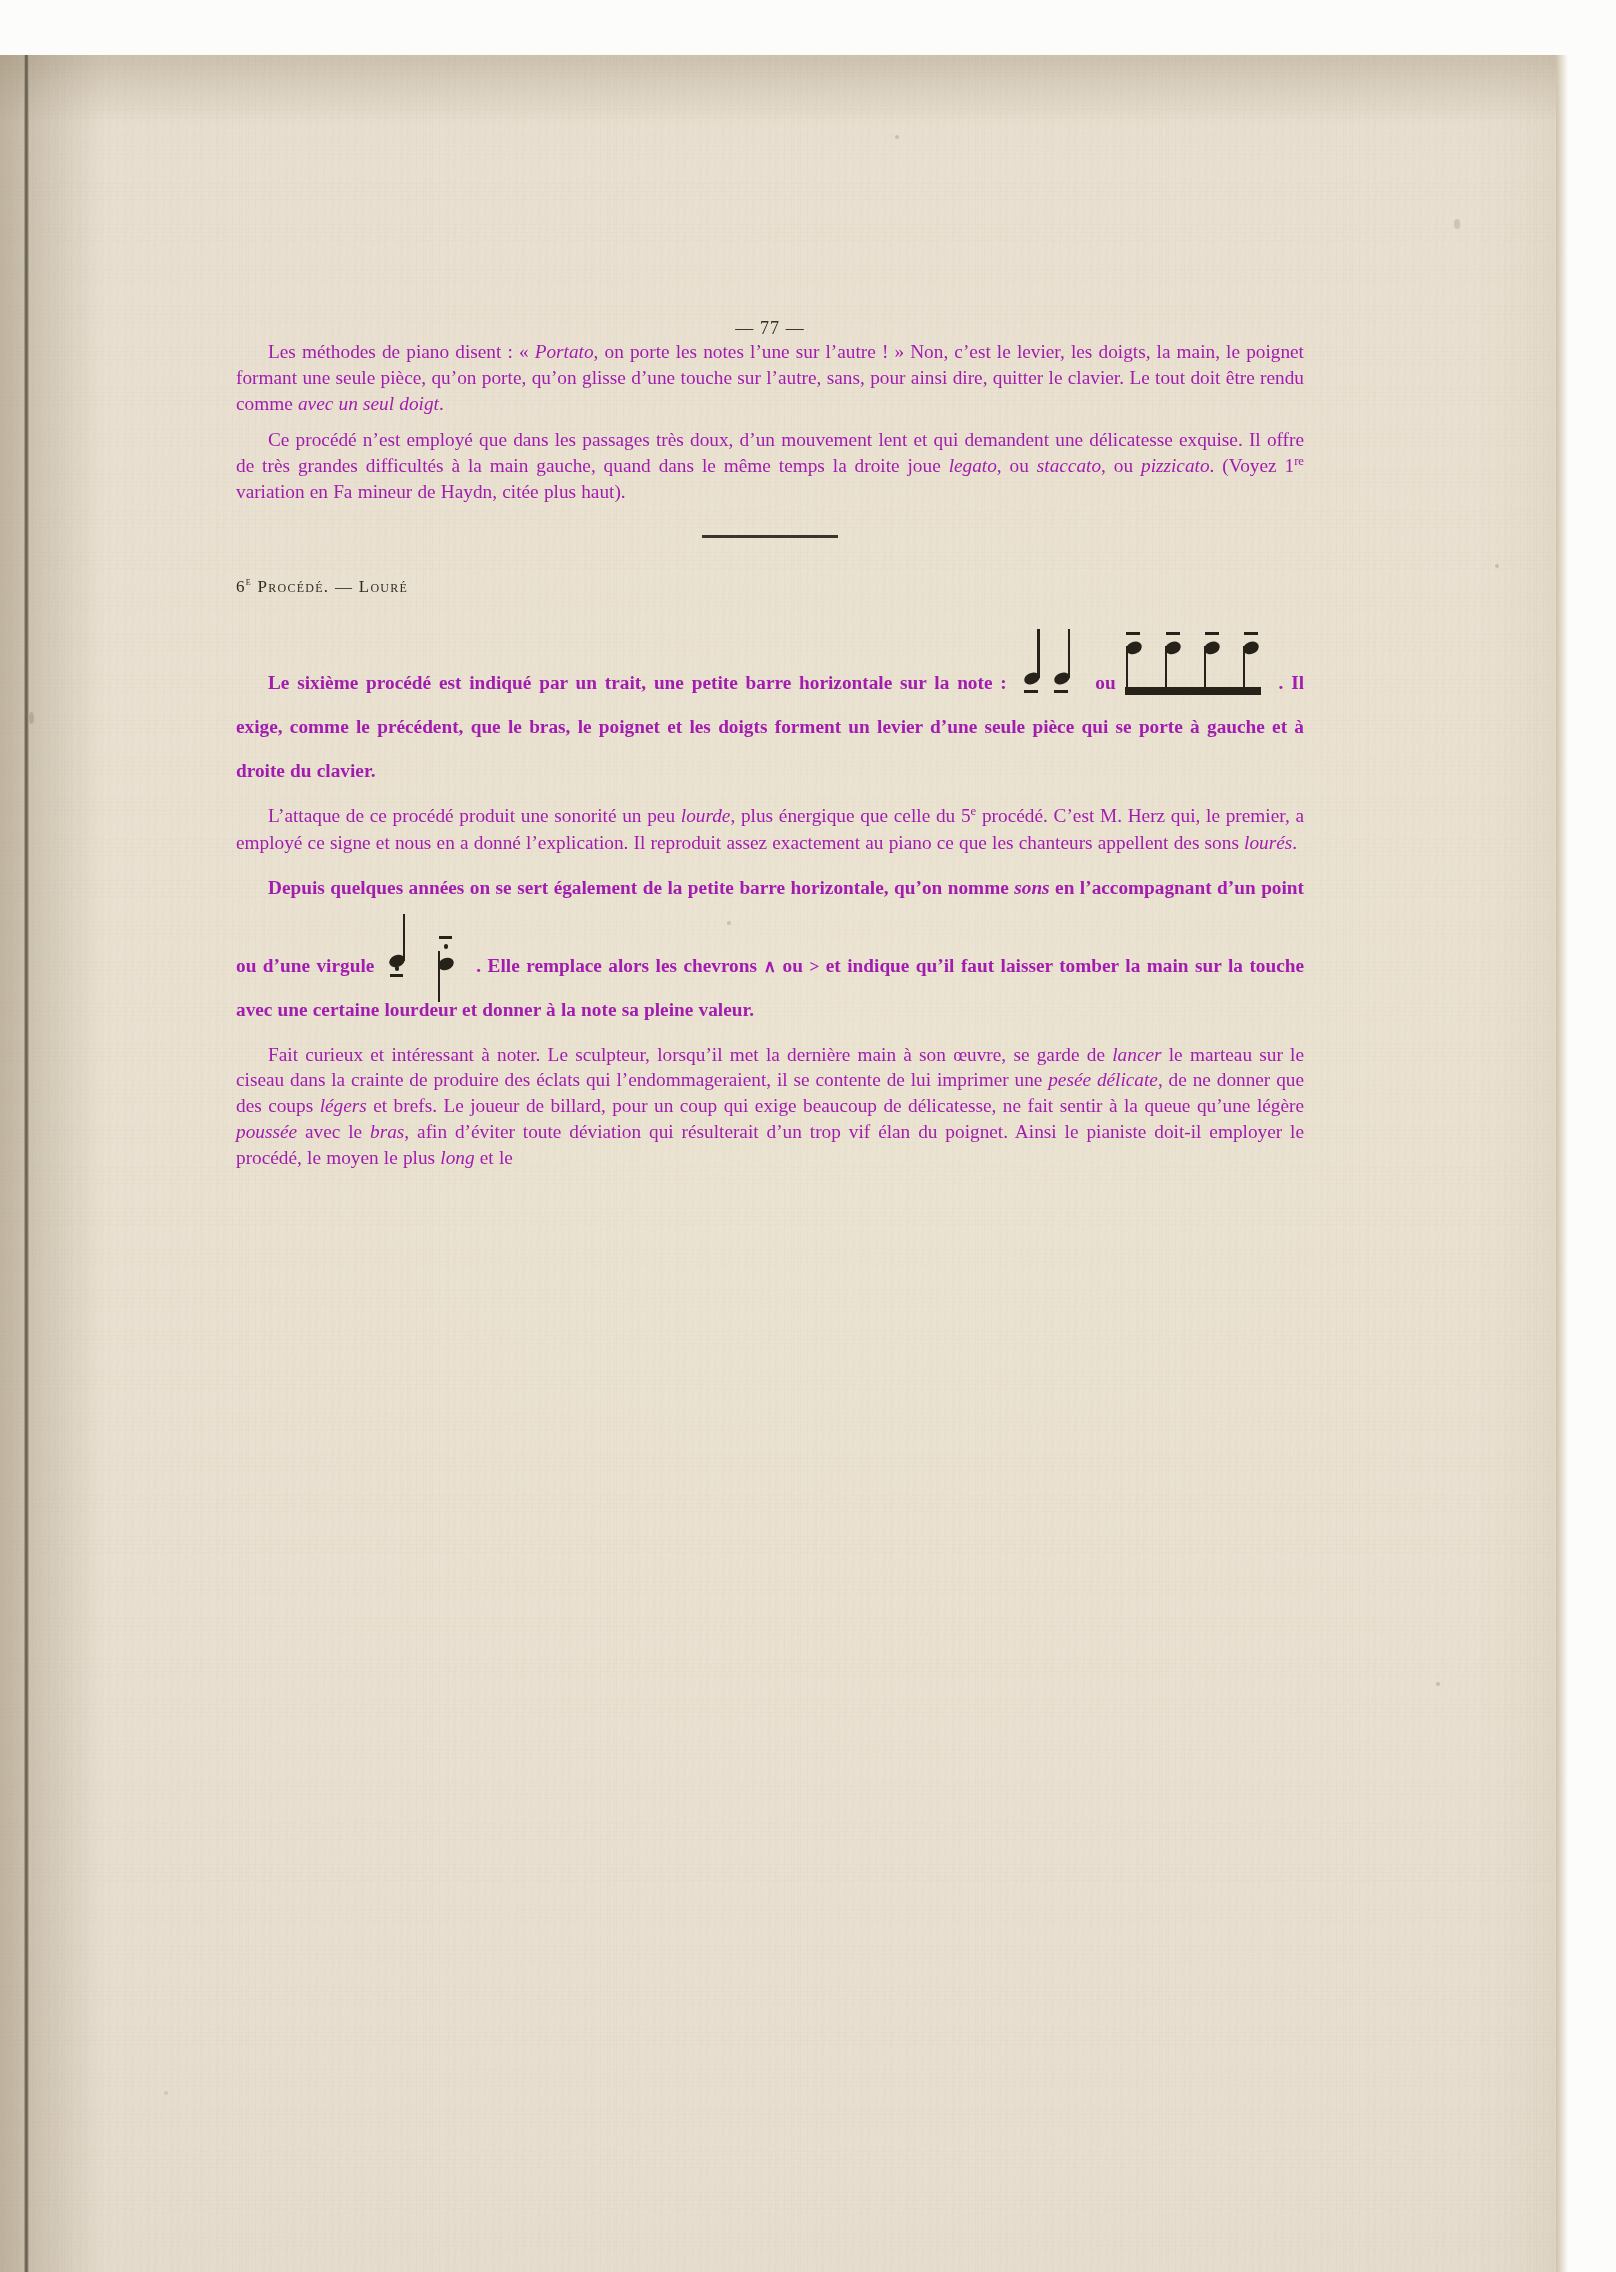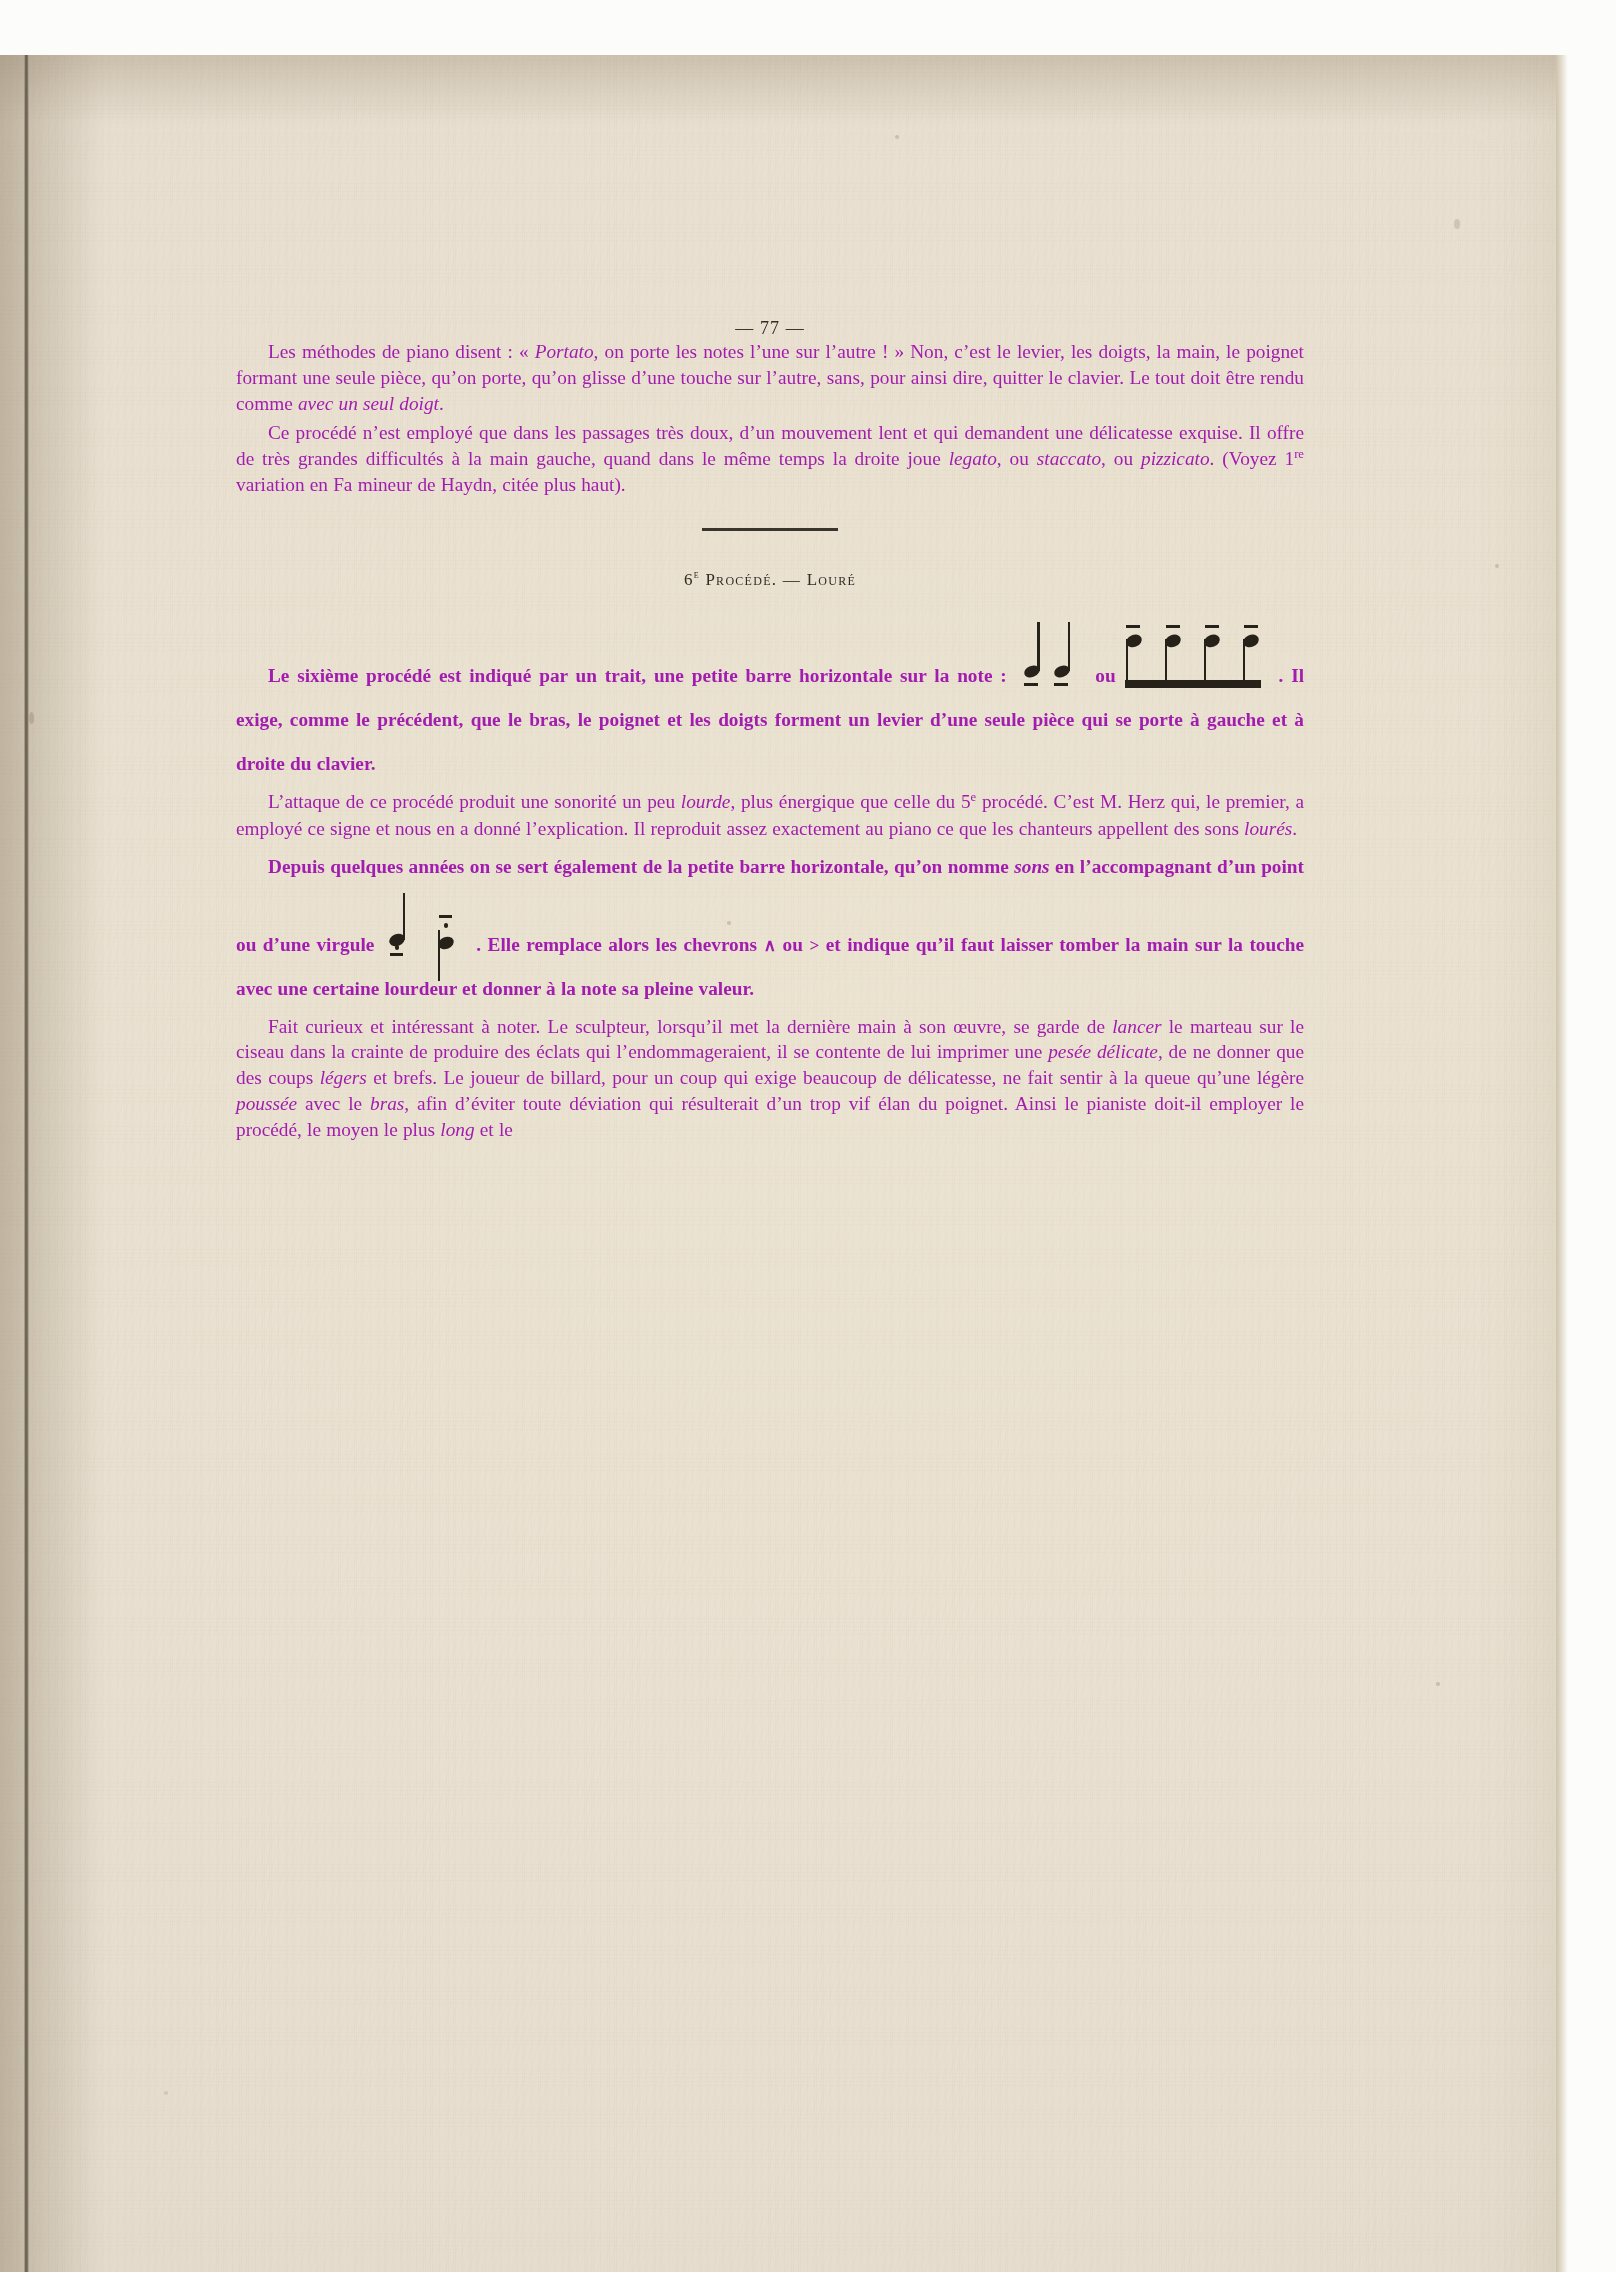--- a/index.html
+++ b/index.html
@@ -49,28 +49,28 @@
   }
   .folio{
     text-align:center; font-size:18px; letter-spacing:.06em;
     color:#332e26; 
   }
   .para{
     font-size:19.3px; line-height:1.345; text-align:justify;
     text-indent:32px; margin:0 0 0 0; color:#a21caf;
     hyphens:none; word-spacing:.02em;
   }
-  .para + .para{ margin-top:3px; }
+  .para + .para{ margin-top:10px; }
   i, .it{ font-style:italic; }
 
   .rule-wrap{ text-align:center; margin:25.5px 0 35px 0; }
   .rule{ display:inline-block; width:136px; height:2.3px; background:#3a352c; }
 
   .section-head{
-    text-align:center; font-size:17px; letter-spacing:.075em;
+    text-align:left; font-size:17px; letter-spacing:.075em;
     font-variant:small-caps; color:#302b23; margin:0 0 29px 0;
   }
   .section-head .num{ font-variant:normal; }
   .section-head .sup{ font-size:.66em; vertical-align:super; }
 
   
   .para.music-line{ line-height:2.28;font-weight:bold; }
 
   
   .music{ display:inline-block; vertical-align:baseline; position:relative;

